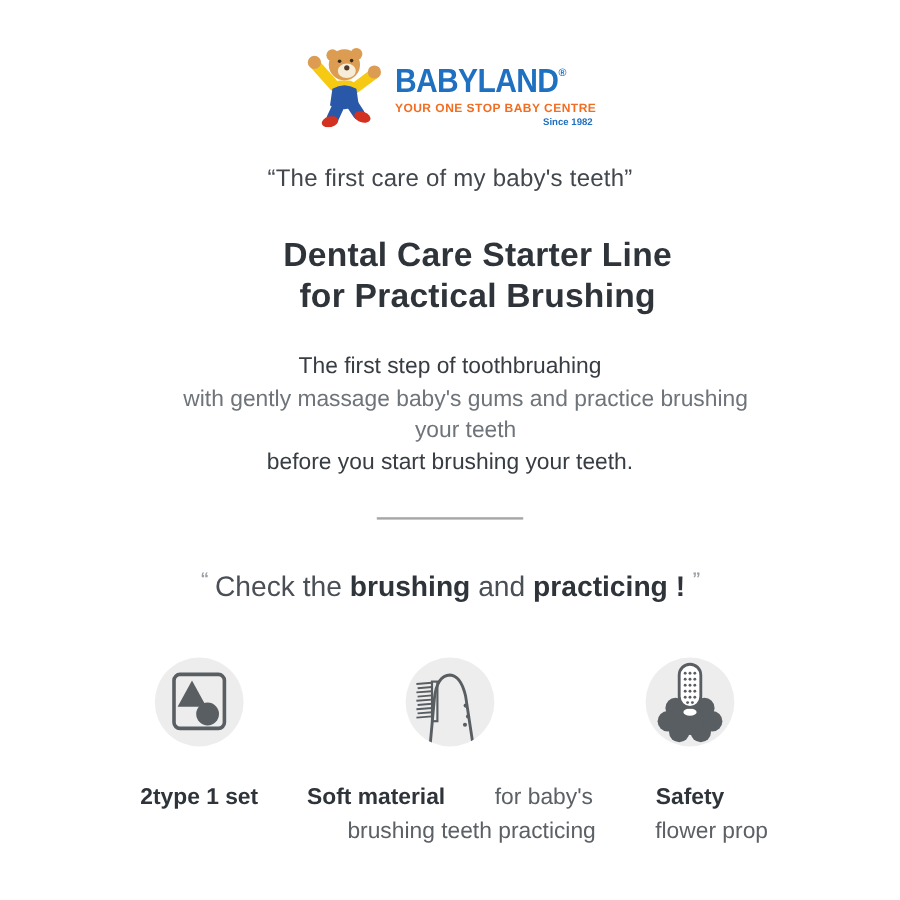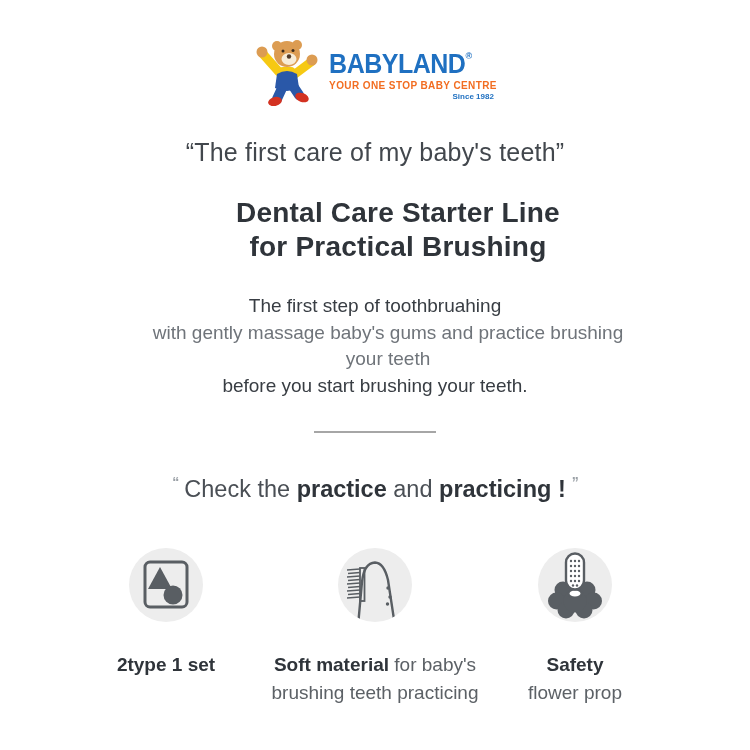--- a/index.html
+++ b/index.html
@@ -9,21 +9,21 @@
     position: relative;
     width: 750px; height: 750px;
     background: #ffffff;
     overflow: hidden;
     margin: 0 auto;
   }
 
   
   .logo {
     position: absolute; top: 34px; left: 0; right: 0;
-    display: flex; justify-content: center; align-items: center; gap: 10px;
+    display: flex; justify-content: center; align-items: flex-end; gap: 10px;
   }
   .bear-wrap { width: 66px; height: 72px; }
   .logo-text { margin-top: 13px; }
   .brand-row { line-height: 1; white-space: nowrap; }
   .brand {
     font-size: 25px; font-weight: bold; letter-spacing: -0.5px;
     color: #1f70c1; display: inline-block; transform: scaleY(1.12);
     transform-origin: bottom;
   }
   .reg { font-size: 9px; color: #1f70c1; font-weight: bold; vertical-align: 14px; }
@@ -32,21 +32,21 @@
     color: #f26d21; letter-spacing: 0.4px; text-align: right; white-space: nowrap;
   }
   .since {
     margin-top: 1px; font-size: 8px; font-weight: bold;
     color: #1f70c1; text-align: right; padding-right: 3px;
   }
 
   
   .quote {
     position: absolute; top: 138px; left: 0; right: 0;
-    text-align: center; font-size: 25px; color: #42474d; letter-spacing: 0.2px;
+    text-align: center; font-size: 20px; color: #42474d; letter-spacing: 0.2px;
   }
   .title {
     position: absolute; top: 196px; left: 0; right: 0;
     text-align: center; font-size: 28px; font-weight: bold;
     color: #2f343a; line-height: 1.22; letter-spacing: 0.2px; padding-left: 46px;
   }
   .desc {
     position: absolute; top: 293px; left: 0; right: 0;
     text-align: center; font-size: 19px; line-height: 1.4;
   }
@@ -74,21 +74,21 @@
   .feature-1 { left: 86px;  width: 160px; }
   .feature-2 { left: 250px; width: 250px; }
   .feature-3 { left: 475px; width: 200px; }
   .circle {
     width: 74px; height: 74px; border-radius: 50%;
     background: #ededed; margin: 0 auto; overflow: hidden;
   }
   .circle svg { display: block; width: 74px; height: 74px; }
   .caption { margin-top: 29px; font-size: 19px; line-height: 1.45; }
   .caption .b { font-weight: bold; color: #2f343a; }
-  .caption .r { font-weight: normal; color: #5c6166; }
+  .caption .r { font-weight: normal; color: #5c6166; padding-left: 36px; }
 </style>
 </head>
 <body>
 
 <div class="page">
 
   <header class="logo">
     <div class="bear-wrap">
       <svg viewBox="0 0 66 72" xmlns="http://www.w3.org/2000/svg">
         <path d="M26 38 L10 20" stroke="#f6c913" stroke-width="9" stroke-linecap="round" fill="none"></path>
@@ -129,21 +129,21 @@
   <div class="desc">
     <div class="bold">The first step of toothbruahing</div>
     <div class="light">with gently massage baby's gums and practice brushing</div>
     <div class="light">your teeth</div>
     <div class="bold">before you start brushing your teeth.</div>
   </div>
 
   <div class="divider"></div>
 
   <div class="check">
-    <span class="sq">“</span><span>Check the </span><span class="b">practice</span><span> and </span><span class="b">practicing !</span><span class="sq">”</span>
+    <span class="sq">“</span><span>Check the </span><span class="b">brushing</span><span> and </span><span class="b">practicing !</span><span class="sq">”</span>
   </div>
 
   <div class="features">
 
     <div class="feature feature-1">
       <div class="circle">
         <svg viewBox="0 0 74 74" xmlns="http://www.w3.org/2000/svg">
           <rect x="16" y="14" width="42" height="45" rx="5" fill="none" stroke="#595e63" stroke-width="3"></rect>
           <polygon points="31,19 43,41 19,41" fill="#595e63"></polygon>
           <circle cx="44" cy="47" r="9.5" fill="#595e63"></circle>

